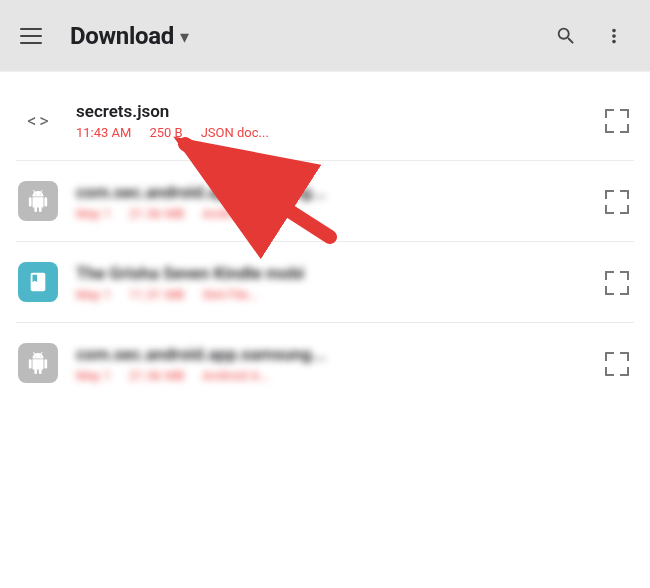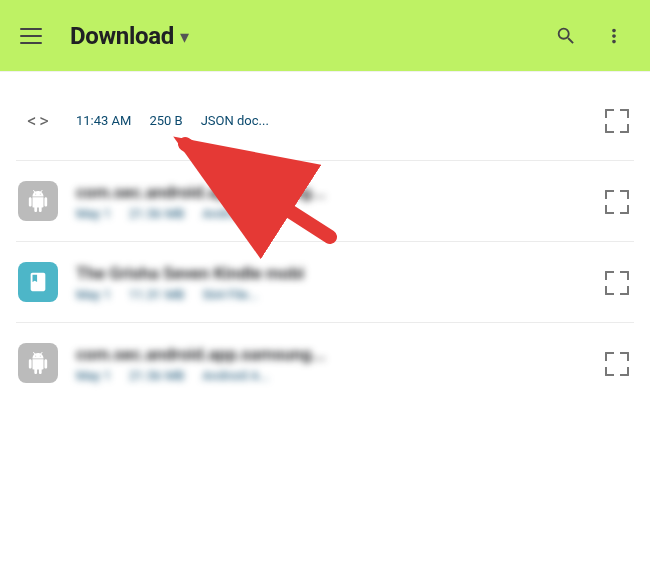--- a/index.html
+++ b/index.html
@@ -12,21 +12,21 @@
       overflow: hidden;
       position: relative;
     }
 
     
     .header {
       display: flex;
       align-items: center;
       padding: 0 16px;
       height: 72px;
-      background: #bef264;
+      background: #e5e5e5;
       border-bottom: 1px solid #f0f0f0;
     }
 
     .header-menu-icon {
       width: 36px;
       height: 36px;
       display: flex;
       flex-direction: column;
       justify-content: center;
       gap: 5px;
@@ -136,21 +136,21 @@
       font-size: 17px;
       font-weight: 600;
       color: #202124;
       margin-bottom: 4px;
     }
 
     .file-meta {
       display: flex;
       gap: 18px;
       font-size: 13px;
-      color: #0c4a6e;
+      color: #ef4444;
     }
 
     .file-expand {
       width: 36px;
       height: 36px;
       display: flex;
       align-items: center;
       justify-content: center;
       cursor: pointer;
       flex-shrink: 0;
@@ -265,20 +265,21 @@
 <div class="file-list">
 
   <div class="file-item highlighted">
     <div class="file-icon">
       <div class="code-icon">
         <span class="chevron-left">&lt;</span>
         <span class="chevron-right">&gt;</span>
       </div>
     </div>
     <div class="file-info">
+      <div class="file-name">secrets.json</div>
       <div class="file-meta">
         <span>11:43 AM</span>
         <span>250 B</span>
         <span>JSON doc...</span>
       </div>
     </div>
     <div class="file-expand">
       <div class="expand-icon">
         <span></span>
           <span></span>

